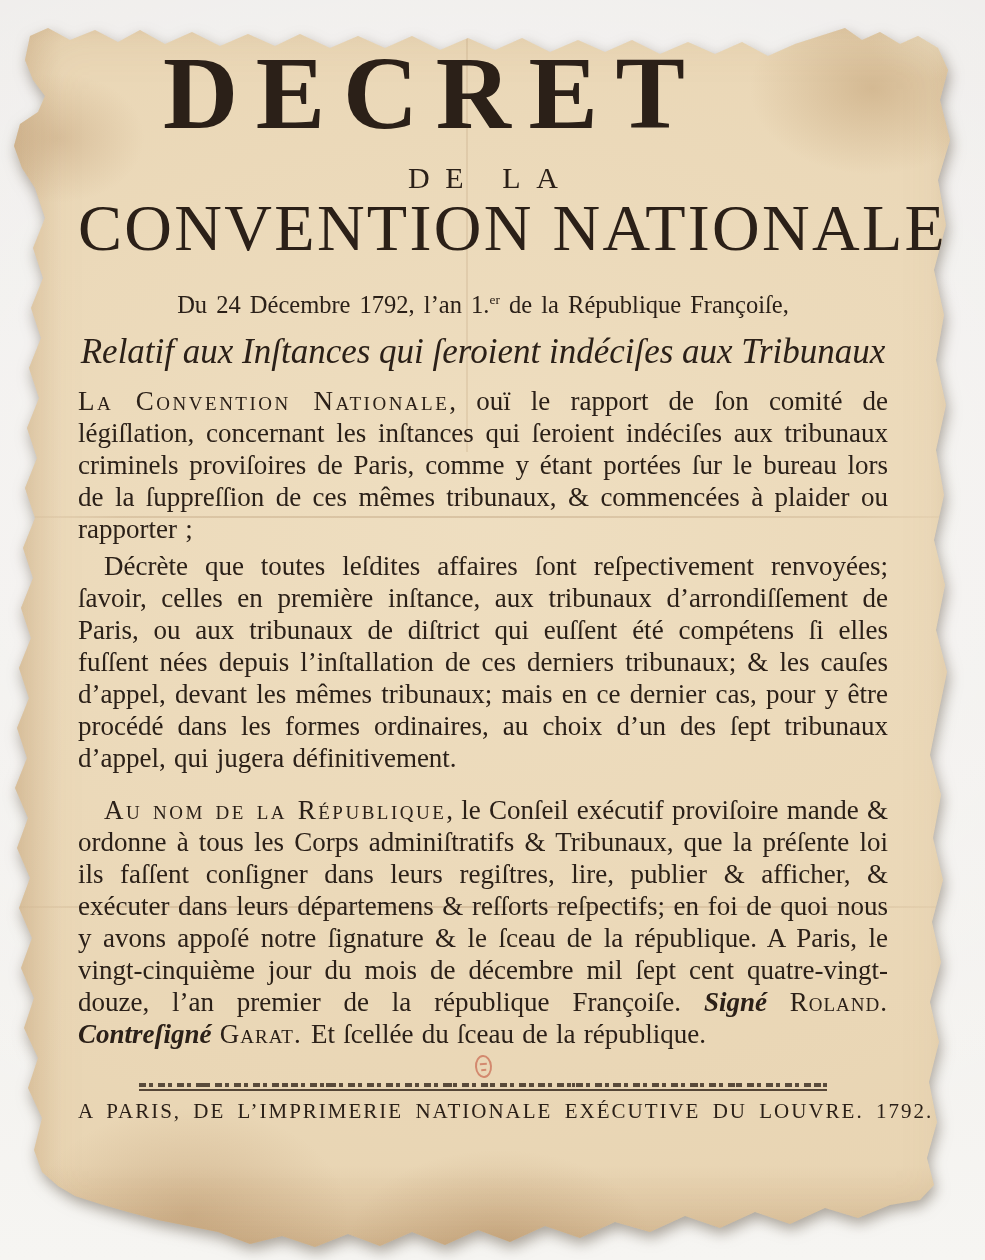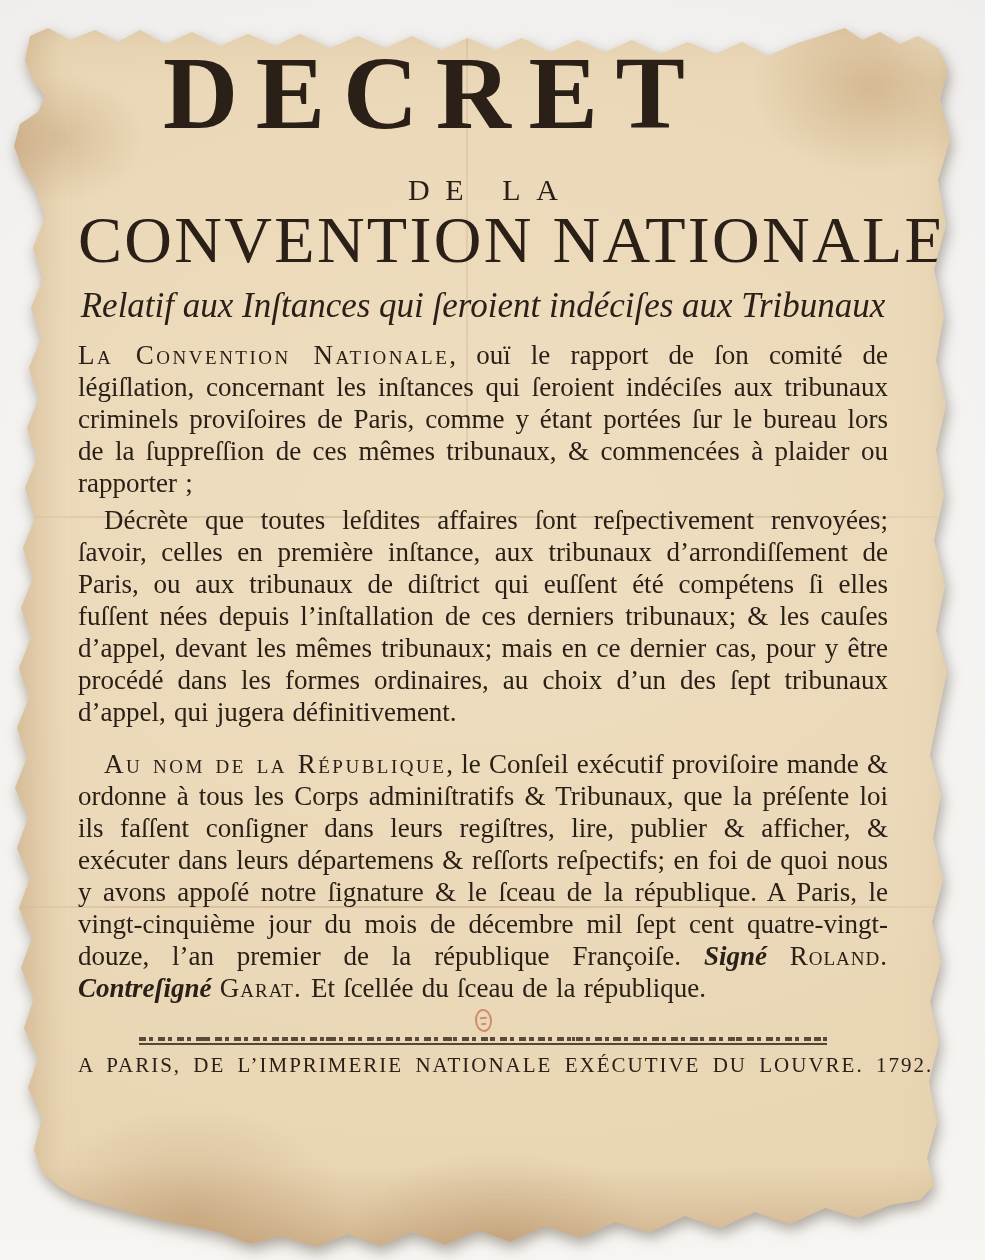--- a/index.html
+++ b/index.html
@@ -45,21 +45,21 @@
 
   .content { position: absolute; left: 78px; right: 97px; top: 0; color: var(--color-ink, #2b2018); }
 
   .doc-number { position: absolute; top: 82px; right: 6px; text-align: center;
     font-size: 29px; letter-spacing: 1px; white-space: nowrap; }
   .doc-number sup { font-size: .55em; vertical-align: super; }
   .squiggle { display: block; margin: 1px auto 0; }
 
   .title { margin: 44px 118px 0 0; text-align: center;
     font-size: 104px; line-height: .95; font-weight: 700; letter-spacing: .17em; text-indent: .17em; }
-  .de-la { margin-top: 30px; text-align: center; font-size: 30px; letter-spacing: .52em; text-indent: .52em; }
+  .de-la { margin-top: 18px; text-align: center; font-size: 30px; letter-spacing: .52em; text-indent: .52em; }
   .convention { text-align: center; font-size: 66px; line-height: 1; letter-spacing: .035em; white-space: nowrap; }
   .dateline { margin-top: 30px; text-align: center; font-size: 24.5px; word-spacing: 3px; }
   .dateline sup { font-size: .55em; vertical-align: super; }
   .relatif { margin-top: 8px; text-align: center; font-style: italic; font-size: 35px; line-height: 1.42; }
 
   .bodytext { margin-top: 9px; font-size: 27px; line-height: 32px; text-align: justify; word-spacing: 1.5px; }
   .bodytext p { margin: 0 0 5px 0; }
   .bodytext p.indent { text-indent: 26px; }
   .bodytext p.p3 { margin-top: 20px; }
   .lead { font-variant: small-caps; letter-spacing: 2.5px; }
@@ -94,20 +94,23 @@
       <div class="crease crease-h" style="top:906px"></div>
       <div class="crease crease-v"></div>
 
       <div class="content">
 
 
         <h1 class="title">DECRET</h1>
         <div class="de-la">DE LA</div>
         <div class="convention">CONVENTION NATIONALE,</div>
 
+        <div class="dateline">
+          <span>Du 24 Décembre 1792, l’an 1.</span><sup>er</sup><span> de la République Françoiſe,</span>
+        </div>
 
         <div class="relatif">
           <div>Relatif aux Inſtances qui ſeroient indéciſes aux Tribunaux</div>
         </div>
 
         <div class="bodytext">
           <p class="p1"><span class="lead">La Convention Nationale</span><span>, ouï le rapport de ſon comité de légiſlation, concernant les inſtances qui ſeroient indéciſes aux tribunaux criminels proviſoires de Paris, comme y étant portées ſur le bureau lors de la ſuppreſſion de ces mêmes tribunaux, &amp; commencées à plaider ou rapporter ;</span></p>
 
           <p class="p2 indent">Décrète que toutes leſdites affaires ſont reſpectivement renvoyées; ſavoir, celles en première inſtance, aux tribunaux d’arrondiſſement de Paris, ou aux tribunaux de diſtrict qui euſſent été compétens ſi elles fuſſent nées depuis l’inſtallation de ces derniers tribunaux; &amp; les cauſes d’appel, devant les mêmes tribunaux; mais en ce dernier cas, pour y être procédé dans les formes ordinaires, au choix d’un des ſept tribunaux d’appel, qui jugera définitivement.</p>
 

